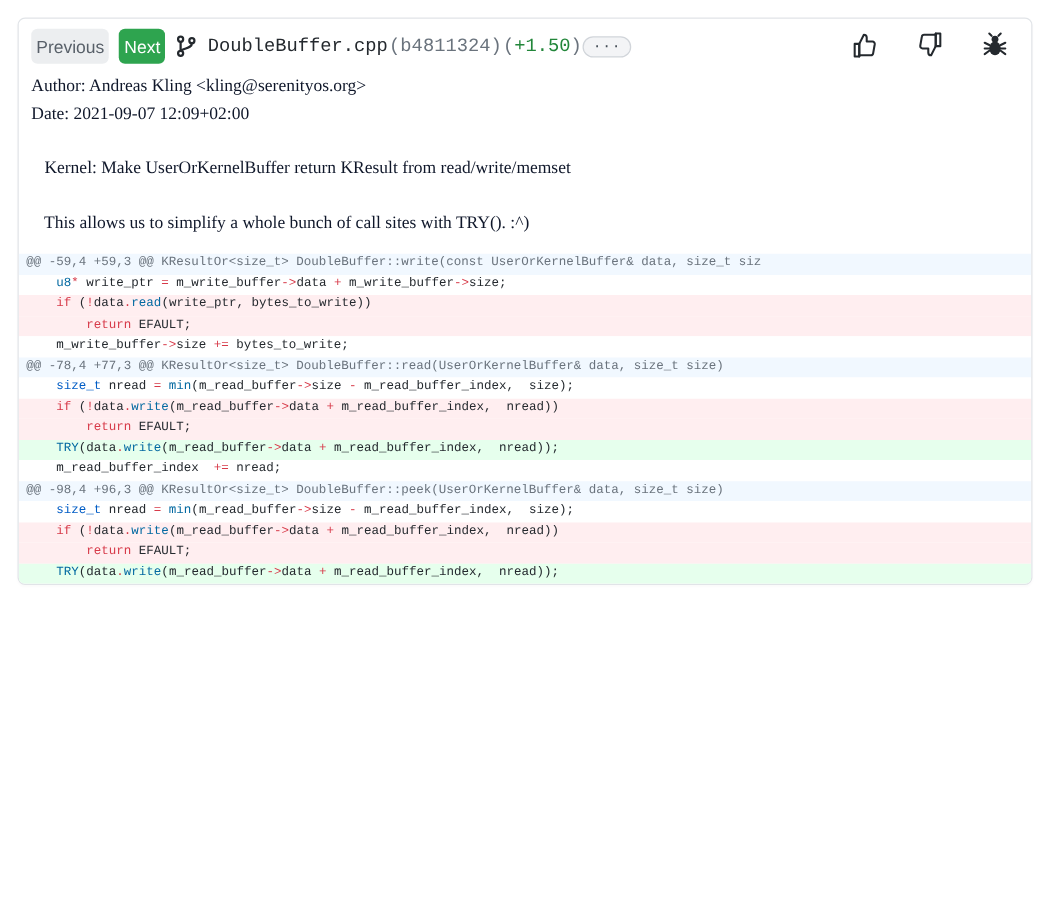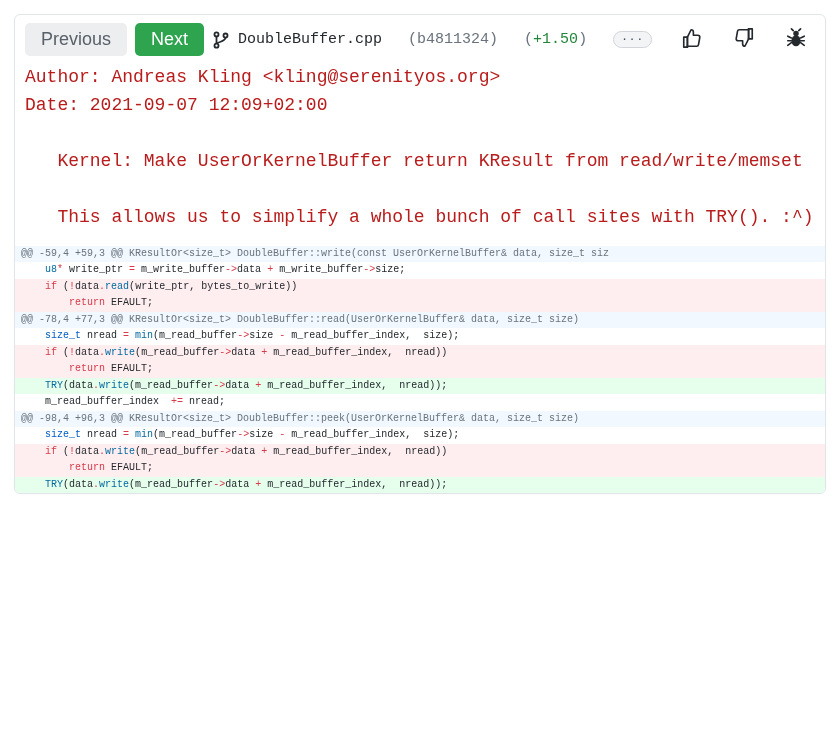--- a/index.html
+++ b/index.html
@@ -20,41 +20,41 @@
   .header-row {
     display: flex;
     align-items: center;
     gap: 8px;
     padding: 8px 10px 4px 10px;
     flex-wrap: wrap;
   }
   .btn {
     display: inline-flex;
     align-items: center;
-    padding: 5px 16px;
+    padding: 5px 4px;
     border-radius: 5px;
-    font-size: 18px;
+    font-size: 14px;
     cursor: pointer;
     border: none;
     line-height: 1.3;
   }
   .btn-prev {
     background: #eceef0;
     color: #586069;
   }
   .btn-next {
     background: #2ea44f;
     color: #fff;
   }
   .branch-icon svg { display: block; }
   .filename-area {
     font-family: SFMono-Regular, Consolas, "Liberation Mono", Menlo, monospace;
     display: flex;
     align-items: center;
-    gap: 26px;
+    gap: 1px;
     font-size: 15px;
   }
   .filename { color: #24292e; }
   .hash { color: #6a737d; }
   .score-paren { color: #6a737d; }
   .score { color: #22863a; }
   .ellipsis-pill {
     display: inline-flex;
     align-items: center;
     justify-content: center;
@@ -72,26 +72,26 @@
   }
   .spacer { flex: 1; }
   .action-icons {
     display: flex;
     align-items: center;
     gap: 30px;
     padding-right: 8px;
   }
   .action-icons .icn { cursor: pointer; color: #24292e; }
   .commit-msg {
-    font-family: Liberation Mono, monospace;
+    font-family: Liberation Serif, serif;
     white-space: pre;
     padding: 4px 10px 14px 10px;
-    font-size: 18px;
+    font-size: 14px;
     line-height: 1.55;
-    color: #b91c1c;
+    color: #0f172a;
     overflow-x: auto;
   }
   .diff {
     font-family: SFMono-Regular, Consolas, "Liberation Mono", Menlo, monospace;
     font-size: 10px;
     line-height: 1.65;
   }
   .diff .line {
     white-space: pre-wrap;
     word-break: break-word;
@@ -179,20 +179,21 @@
 
     <div class="line hunk">@@ -59,4 +59,3 @@ KResultOr&lt;size_t&gt; DoubleBuffer::write(const UserOrKernelBuffer&amp; data, size_t siz</div>
 
     <div class="line ctx"><span>    </span><span class="tk-id">u8</span><span class="tk-star">*</span><span> write_ptr </span><span class="tk-k">=</span><span> m_write_buffer</span><span class="tk-k">-&gt;</span><span>data </span><span class="tk-k">+</span><span> m_write_buffer</span><span class="tk-k">-&gt;</span><span>size</span><span>;</span></div>
 
     <div class="line del"><span>    </span><span class="tk-k">if</span><span> (</span><span class="tk-k">!</span><span>data</span><span class="tk-op">.</span><span class="tk-fn">read</span><span>(</span><span>write_ptr</span><span>, </span><span>bytes_to_write</span><span>))</span></div>
 
     <div class="line del"><span>        </span><span class="tk-k">return</span><span> EFAULT</span><span>;</span></div>
 
 
+    <div class="line ctx"><span>    m_write_buffer</span><span class="tk-k">-&gt;</span><span>size</span><span class="tk-k"> +=</span><span> bytes_to_write</span><span>;</span></div>
 
     <div class="line hunk">@@ -78,4 +77,3 @@ KResultOr&lt;size_t&gt; DoubleBuffer::read(UserOrKernelBuffer&amp; data, size_t size)</div>
 
     <div class="line ctx"><span>    </span><span class="tk-bl">size_t</span><span> nread </span><span class="tk-k">=</span><span> </span><span class="tk-fn">min</span><span>(</span><span>m_read_buffer</span><span class="tk-k">-&gt;</span><span>size</span><span class="tk-k"> -</span><span> m_read_buffer_index</span><span>, </span><span> size</span><span>);</span></div>
 
     <div class="line del"><span>    </span><span class="tk-k">if</span><span> (</span><span class="tk-k">!</span><span>data</span><span class="tk-op">.</span><span class="tk-fn">write</span><span>(</span><span>m_read_buffer</span><span class="tk-k">-&gt;</span><span>data </span><span class="tk-k">+</span><span> m_read_buffer_index</span><span>, </span><span> nread</span><span>))</span></div>
 
     <div class="line del"><span>        </span><span class="tk-k">return</span><span> EFAULT</span><span>;</span></div>
 
     <div class="line add"><span>    </span><span class="tk-fn">TRY</span><span>(</span><span>data</span><span class="tk-op">.</span><span class="tk-fn">write</span><span>(</span><span>m_read_buffer</span><span class="tk-k">-&gt;</span><span>data </span><span class="tk-k">+</span><span> m_read_buffer_index</span><span>, </span><span> nread</span><span>)</span><span>);</span></div>

